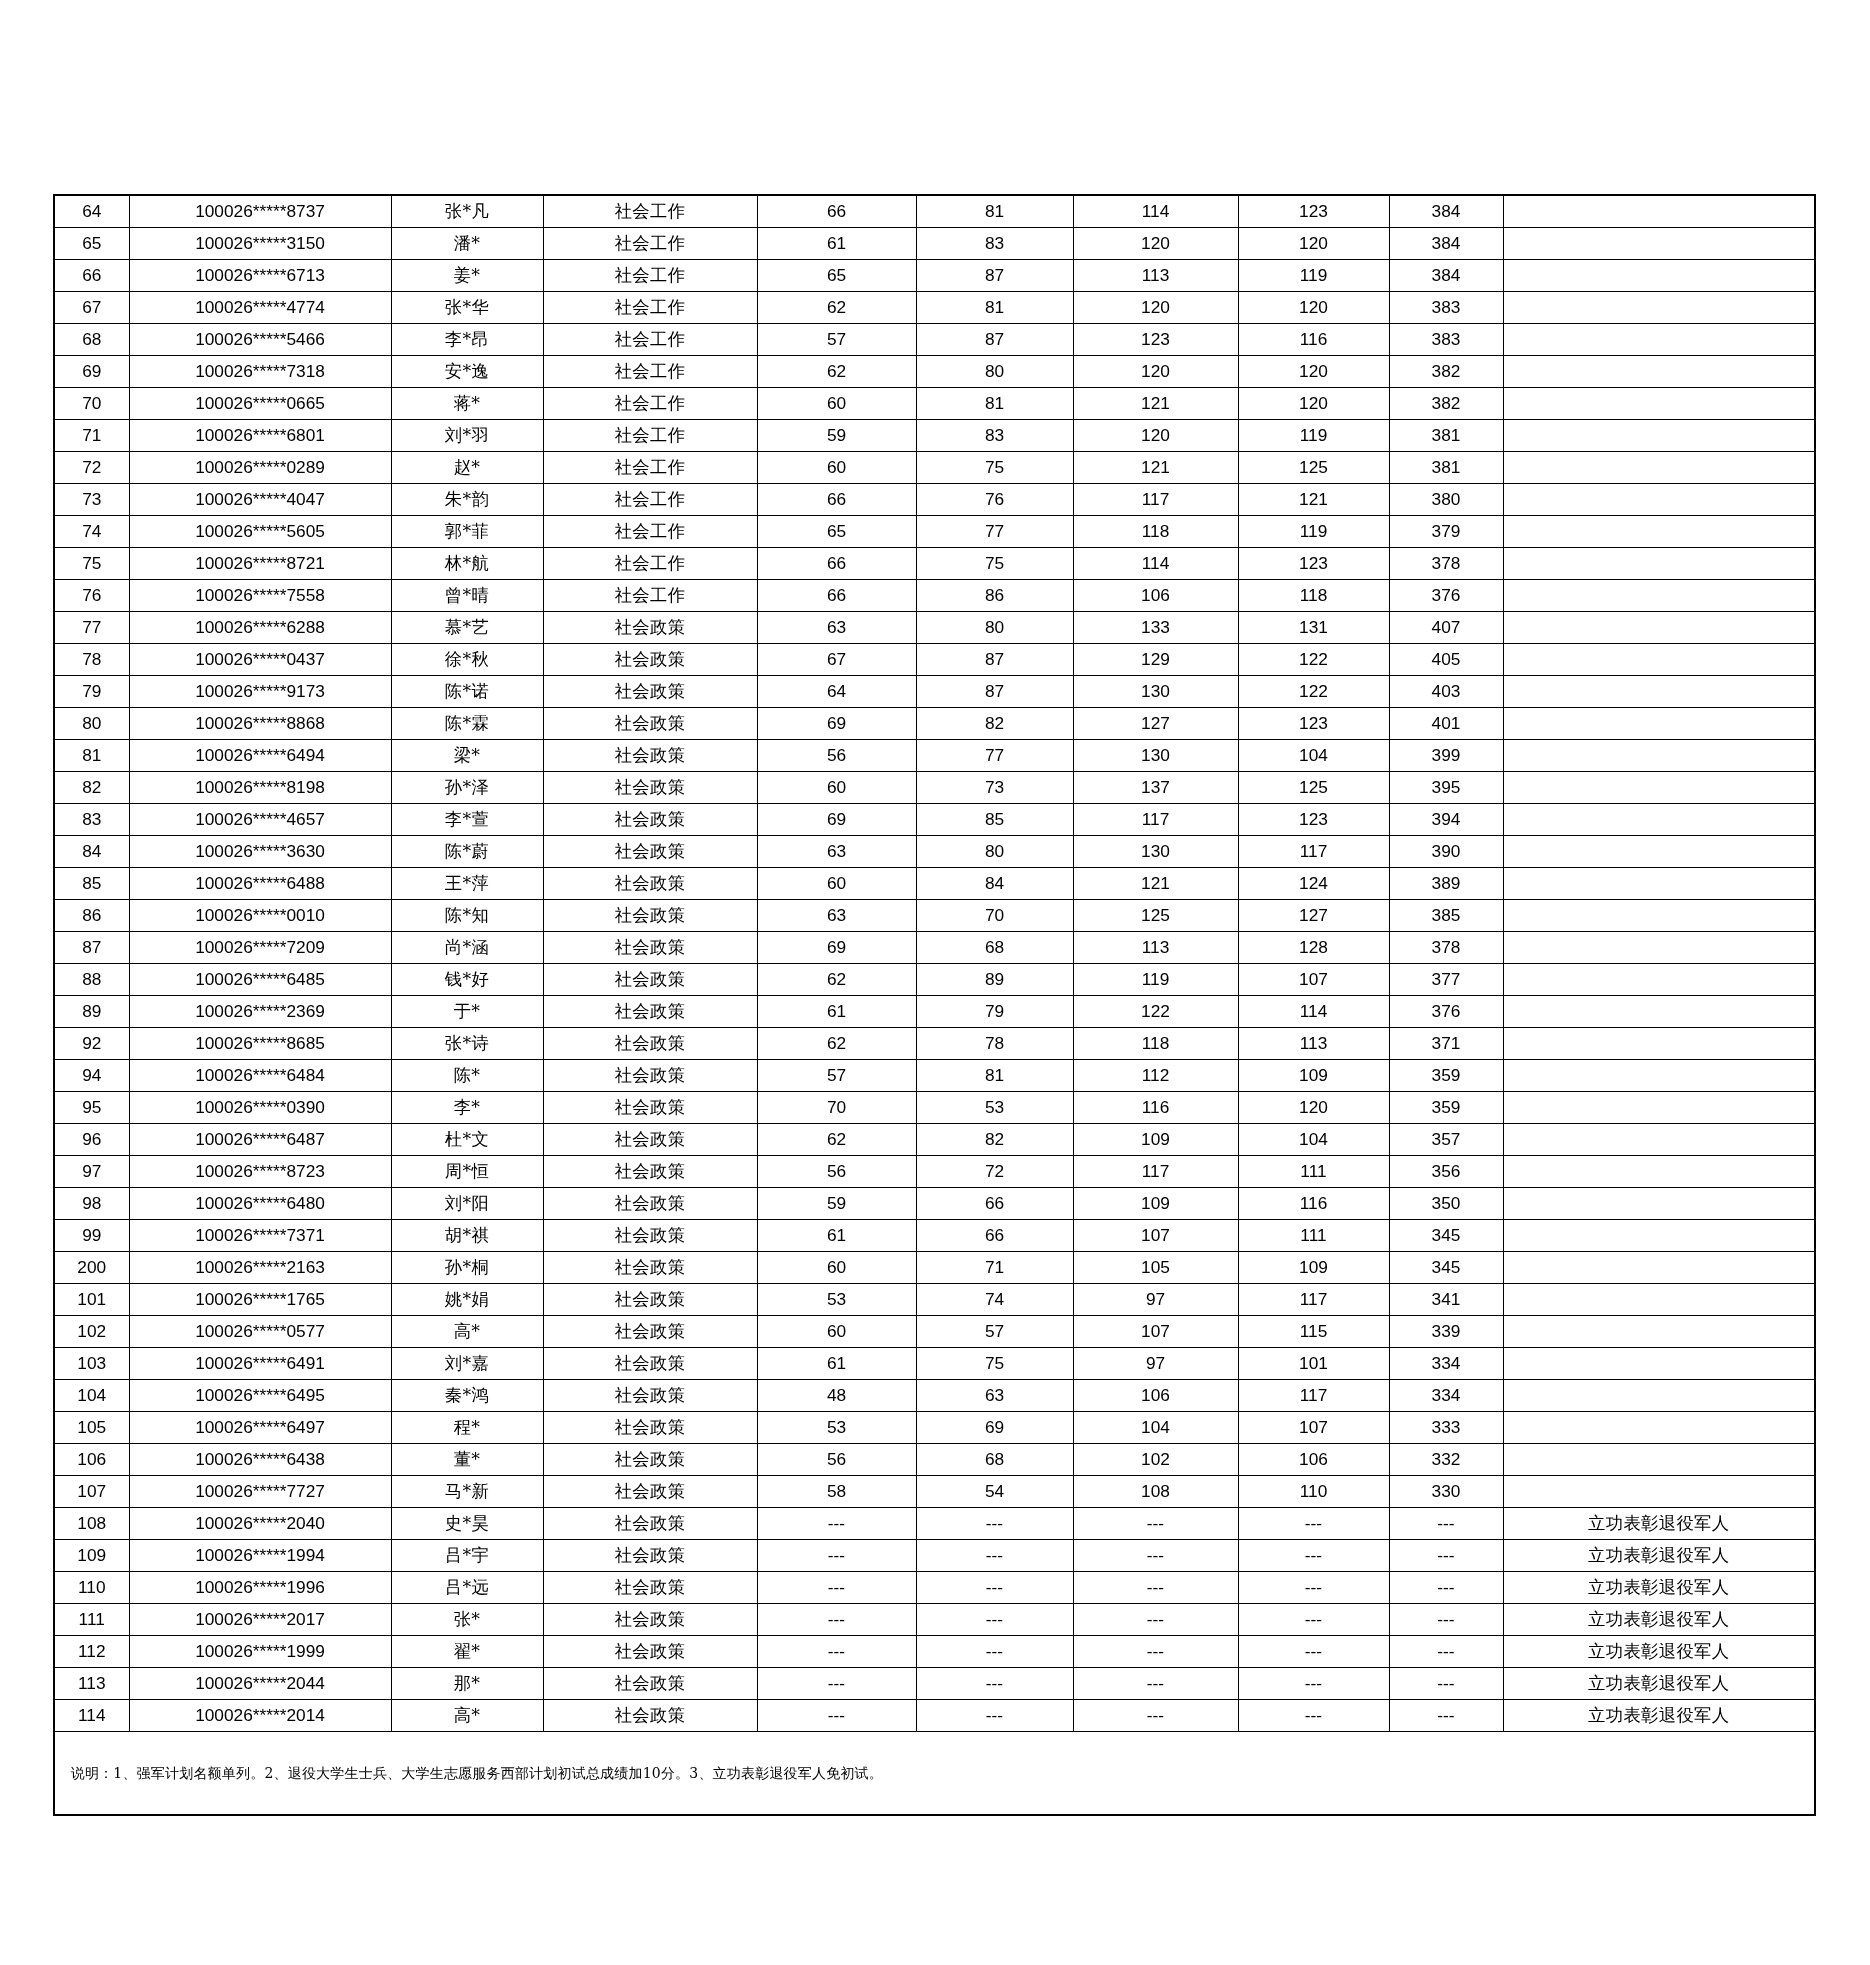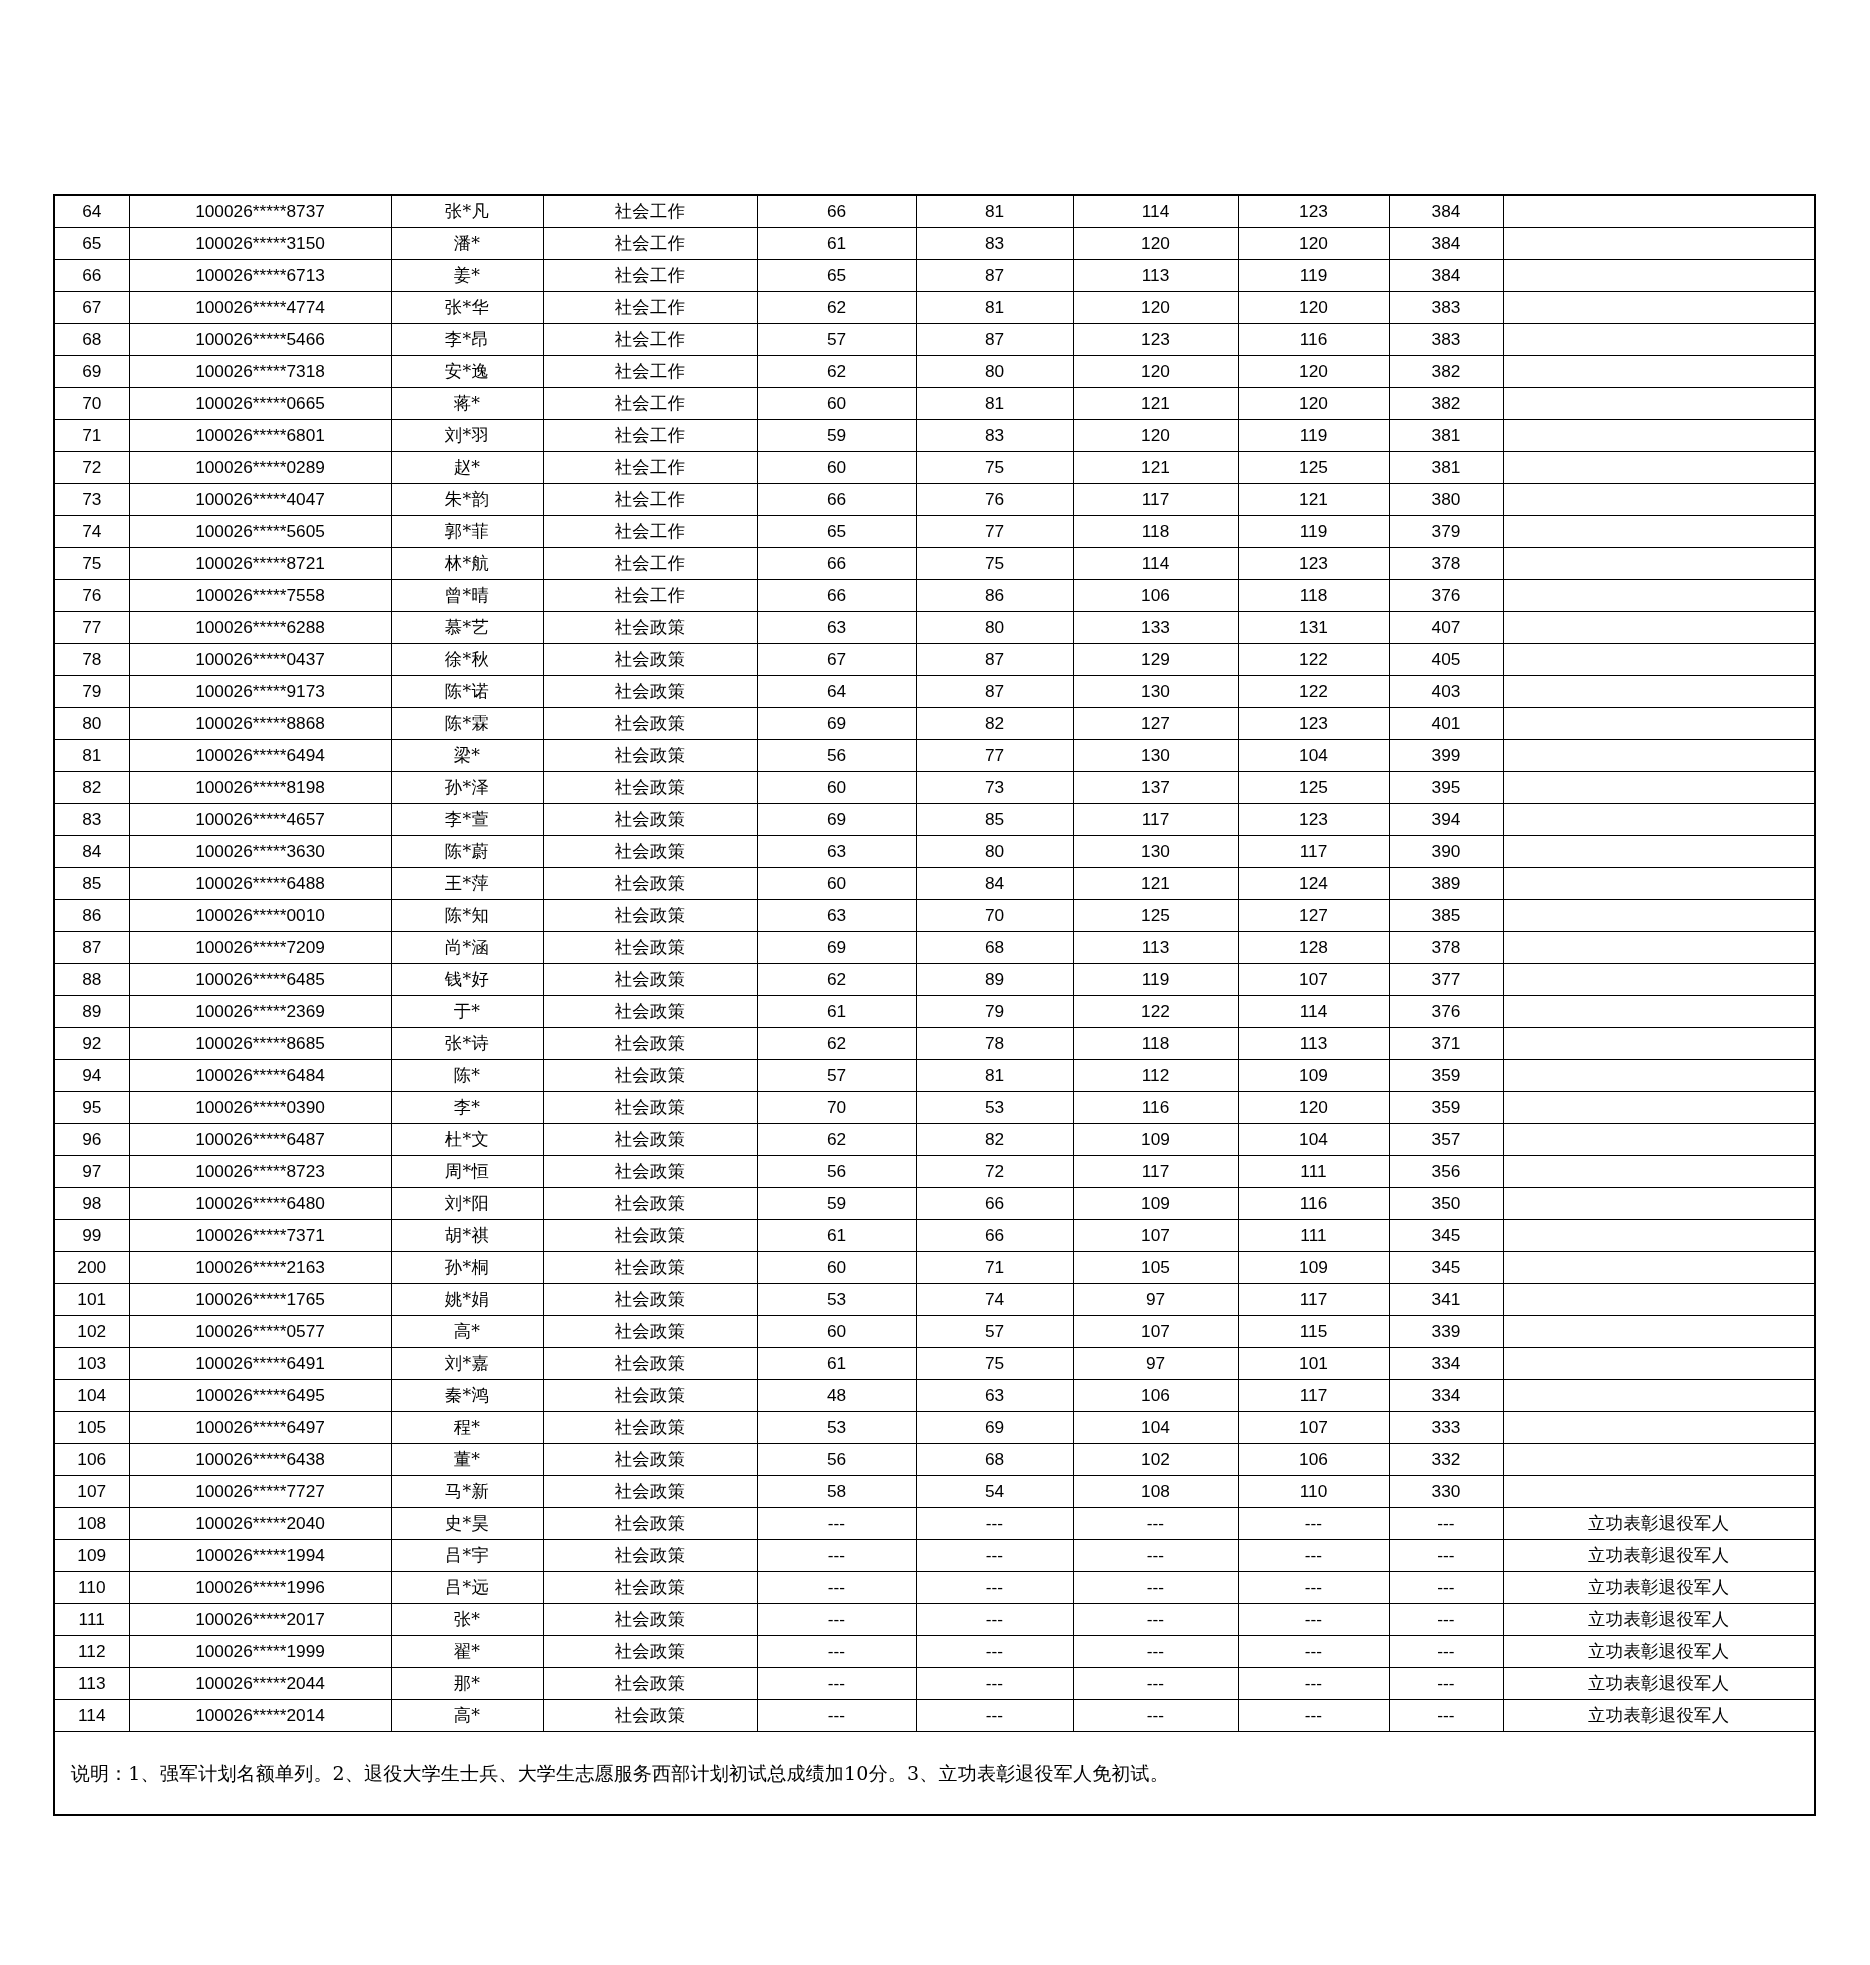--- a/index.html
+++ b/index.html
@@ -75,21 +75,21 @@
     font-size: 16px;
   }
 
   tr.note-row td {
     height: 82px;
     line-height: 1.3;
     text-align: left;
     vertical-align: middle;
     padding: 0 15.7px;
     font-family: "DejaVu Serif", "Liberation Serif", serif;
-    font-size: 19px;
+    font-size: 14px;
     letter-spacing: 0.2px;
     white-space: normal;
   }
 
   
   table.score-table tr:first-child td { border-top: 2px solid #000; }
   table.score-table tr:last-child td  { border-bottom: 2px solid #000; }
   table.score-table td:first-child    { border-left: 2px solid #000; }
   table.score-table td:last-child     { border-right: 2px solid #000; }
 </style>

